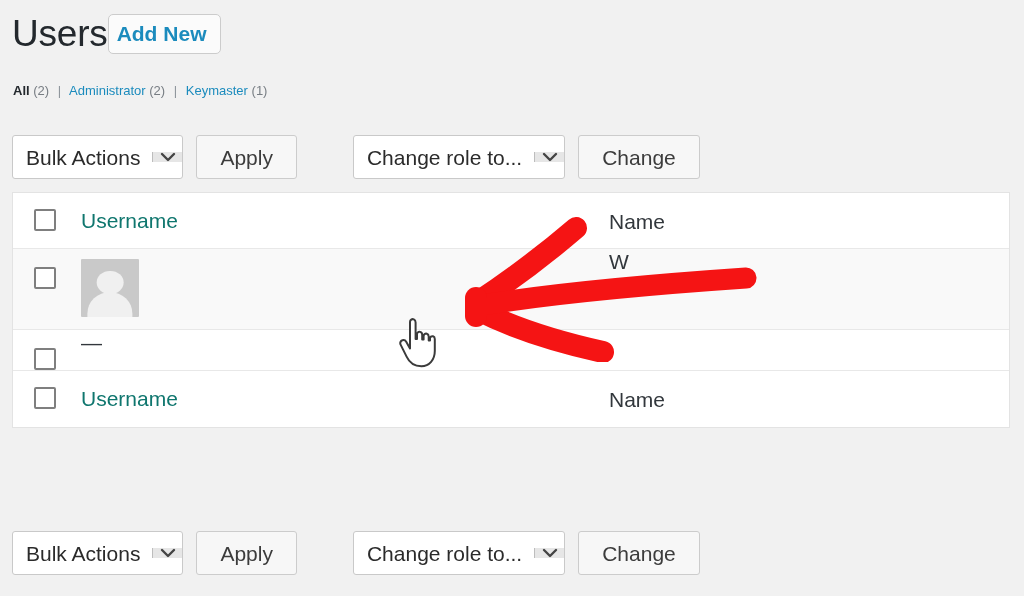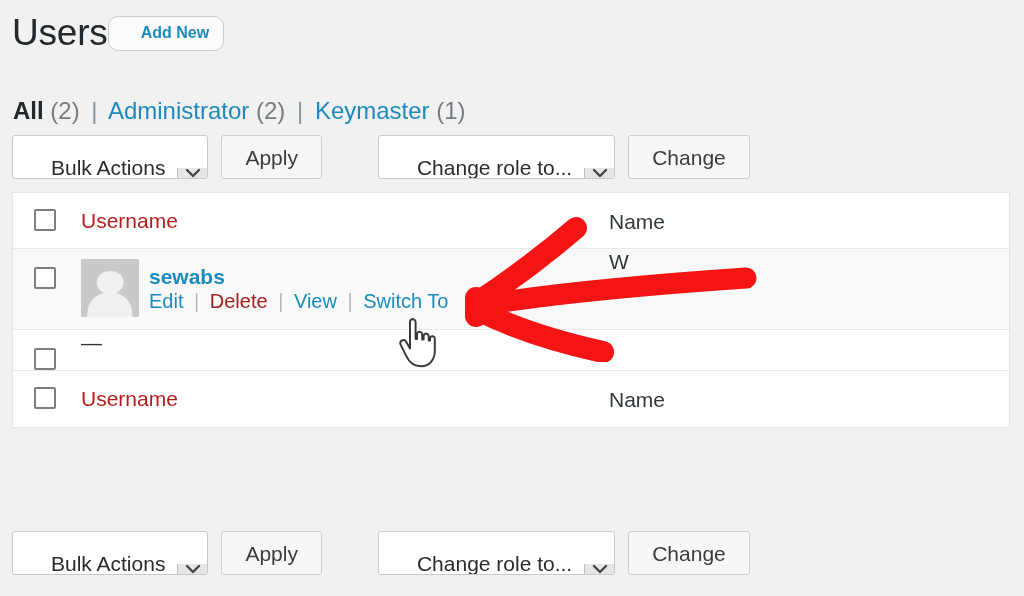--- a/index.html
+++ b/index.html
@@ -27,37 +27,37 @@
   }
   .page-title {
     font-size: 37px;
     font-weight: 400;
     color: #23282d;
     line-height: 1.05;
     letter-spacing: -0.2px;
   }
   .add-new-btn {
     display: inline-block;
-    padding: 7px 14px 8px 32px;
-    font-size: 16px;
+    padding: 7px 14px 8px 8px;
+    font-size: 21px;
     font-weight: 700;
     color: #1b8bbd;
     background: #fbfbfb;
     border: 1px solid #cccccc;
-    border-radius: 10px;
+    border-radius: 5px;
     line-height: 1.1;
     cursor: pointer;
     white-space: nowrap;
   }
 
   
   .filter-links {
     position: absolute;
-    left: 13px; top: 98px;
-    font-size: 24px;
+    left: 13px; top: 84px;
+    font-size: 13px;
     color: #555d66;
     white-space: nowrap;
     line-height: 1.1;
   }
   .filter-links .f-link {
     color: #1b8bbd;
     text-decoration: none;
     cursor: pointer;
   }
   .filter-links .f-link.current {
@@ -78,27 +78,26 @@
     align-items: center;
     gap: 0;
     height: 46px;
   }
   .tablenav.top { top: 134px; }
   .tablenav.bottom { top: 530px; }
 
   .select-wrap {
     position: relative;
     display: inline-flex;
-    align-items: flex-end;
+    align-items: center;
     height: 44px;
     background: #fff;
     border: 1px solid #c9c9c9;
     border-radius: 3px;
     overflow: hidden;
-    padding-left: 25px;
   }
   .select-wrap .sel-text {
     display: flex;
     align-items: center;
     padding: 0 12px 0 13px;
     font-size: 21px;
     color: #2b2b2b;
     white-space: nowrap;
     line-height: 1;
   }
@@ -174,21 +173,21 @@
   }
   .name-cell {
     flex: 0 0 400px;
     font-size: 21px;
     color: #32373c;
     line-height: 1.2;
   }
 
   .col-head {
     font-size: 21px;
-    color: #b91c1c;
+    color: #0f766e;
     padding-top: 16px;
     cursor: pointer;
     text-decoration: none;
     display: inline-block;
   }
   .col-head.plain {
     color: #32373c;
     cursor: default;
   }
   .header-row { height: 56px; }
@@ -359,32 +358,20 @@
 
     <div class="row striped">
       <div class="cb-cell">
         <span class="cb"></span>
       </div>
       <div class="user-cell">
         <span class="avatar mystery">
           <span class="mp-head"></span>
           <span class="mp-body"></span>
         </span>
-        <span class="user-meta">
-          <span class="username">sewabs</span>
-          <span class="row-actions">
-            <a>Edit</a>
-            <span class="rsep">|</span>
-            <a class="trash">Delete</a>
-            <span class="rsep">|</span>
-            <a>View</a>
-            <span class="rsep">|</span>
-            <a>Switch To</a>
-          </span>
-        </span>
       </div>
       <div class="name-cell">W</div>
     </div>
 
     <div class="row">
       <div class="cb-cell">
         <span class="cb"></span>
       </div>
       <div class="name-cell">—</div>
     </div>

